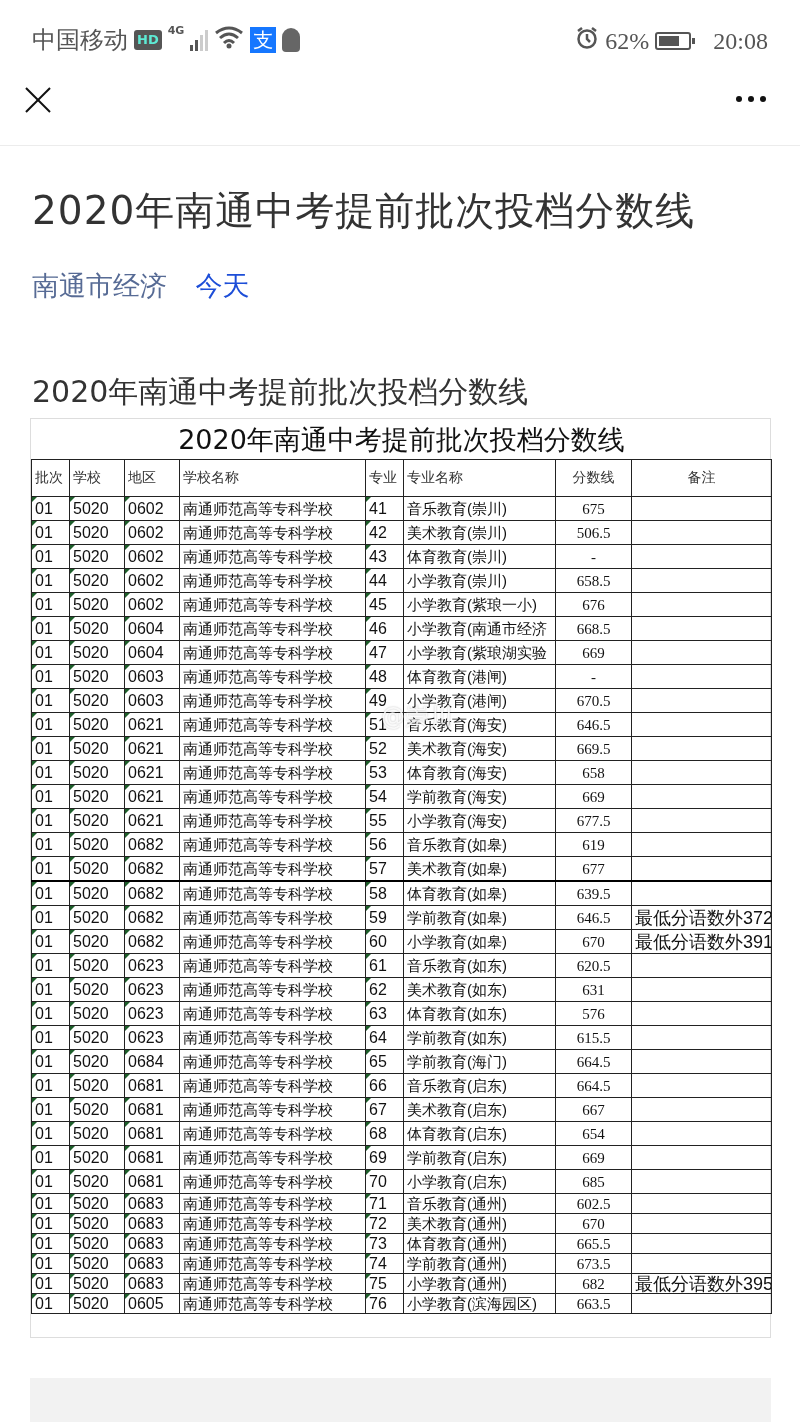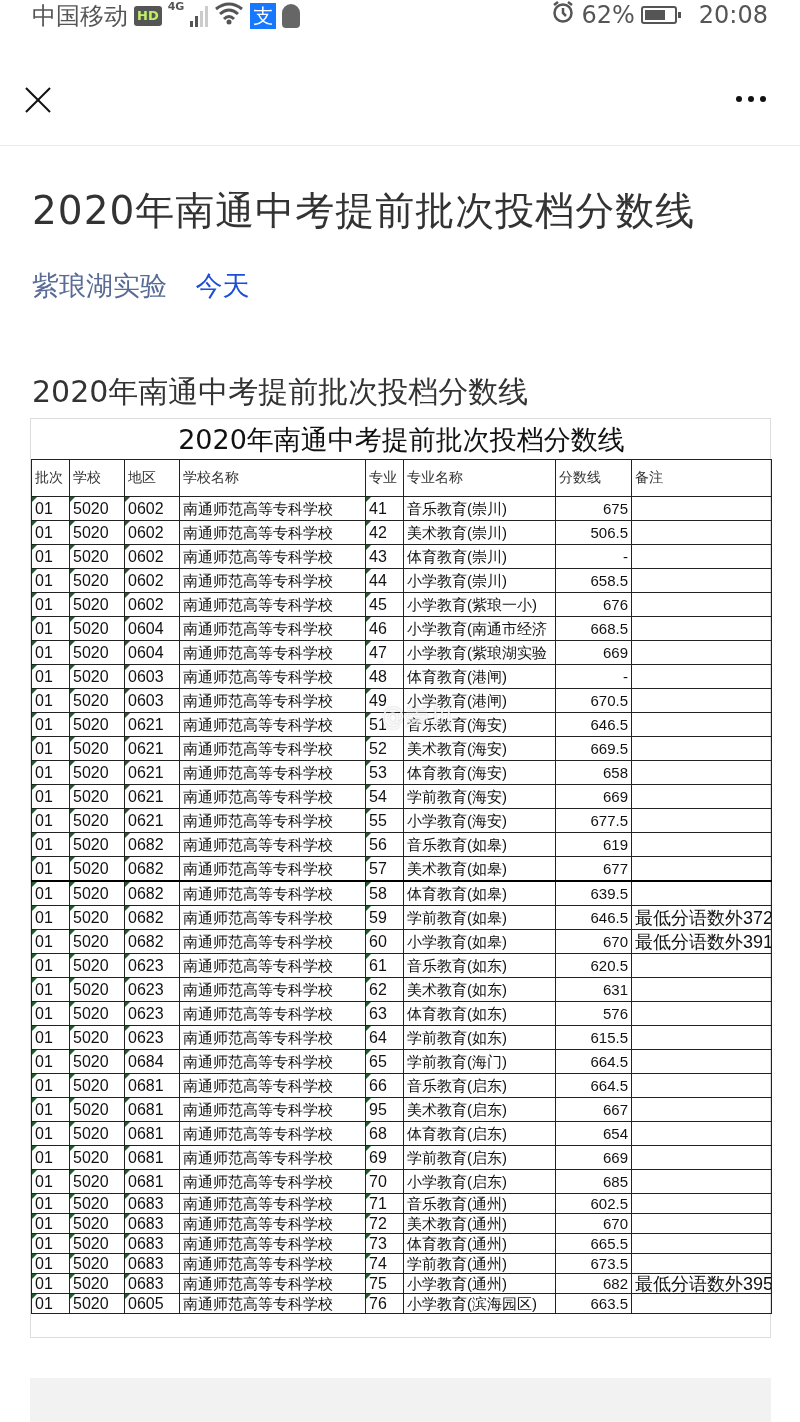--- a/index.html
+++ b/index.html
@@ -1,20 +1,20 @@
 <!DOCTYPE html>
 <html><head>
 <meta charset="utf-8">
 <style>
   html, body { margin:0; padding:0; }
   body { width:800px; height:1422px; background:#ffffff; position:relative; overflow:hidden; font-family:"DejaVu Sans","Liberation Sans",sans-serif; color:#333; }
-  .statusbar { position:absolute; left:0; top:0; width:800px; height:56px; display:flex; align-items:flex-start; justify-content:space-between; color:#555; font-size:24px; }
+  .statusbar { position:absolute; left:0; top:0; width:800px; height:56px; display:flex; align-items:flex-end; justify-content:space-between; color:#555; font-size:24px; }
   .sb-left { display:flex; align-items:center; padding-left:32px; gap:6px; }
-  .sb-right { display:flex; align-items:center; padding-right:32px; gap:6px; }
-  .hd { background:#555; color:#bef264; font-size:13px; font-weight:bold; border-radius:3px; padding:1px 3px; line-height:18px; }
+  .sb-right { display:flex; align-items:center; padding-right:32px; gap:6px;font-family:Liberation Serif, serif; }
+  .hd { background:#555; color:#5eead4; font-size:13px; font-weight:bold; border-radius:3px; padding:1px 3px; line-height:18px; }
   .net { font-size:11px; font-weight:bold; align-self:flex-start; }
   .bars { display:flex; align-items:flex-end; gap:2px; height:22px; }
   .bars span { width:3px; background:#555; display:block; }
   .bars span.dim { background:#ccc; }
   .alipay { width:26px; height:26px; background:#1677ff; color:#fff; font-size:20px; line-height:26px; text-align:center; }
   .qq { width:18px; height:24px; background:#666; border-radius:9px 9px 4px 4px; }
   .battery { width:36px; height:18px; border:2px solid #555; border-radius:3px; position:relative; box-sizing:border-box; }
   .battery::before { content:""; position:absolute; left:2px; top:2px; bottom:2px; width:62%; background:#555; }
   .battery::after { content:""; position:absolute; right:-6px; top:4px; width:3px; height:6px; background:#555; }
 
@@ -30,25 +30,25 @@
   .meta { position:absolute; left:32px; top:268px; font-size:27px; white-space:nowrap; }
   .meta .author { color:#576b95; }
   .meta .date { color:#1d4ed8; margin-left:20px; }
   .section-heading { position:absolute; left:32px; top:372px; font-size:30px; color:#333; white-space:nowrap; }
 
   .table-img { position:absolute; left:30px; top:418px; width:741px; height:920px; background:#fff; border:1px solid #ddd; box-sizing:border-box; }
   .tbl-title { position:absolute; left:0; top:0; width:741px; height:40px; text-align:center; font-size:27px; line-height:42px; color:#111; }
   table.scores { position:absolute; left:0; top:40px; border-collapse:collapse; table-layout:fixed; width:740px; font-family:"Liberation Sans","DejaVu Sans",sans-serif;padding-left:21px; }
   table.scores th, table.scores td { border:1.5px solid #222; padding:0 3px; font-size:15px; color:#111; white-space:nowrap; overflow:hidden; position:relative; }
   table.scores th { height:36px; font-weight:normal; font-size:14px; color:#333; text-align:left; }
-  table.scores th.c { text-align:left; }
+  table.scores th.c { text-align:center; }
   table.scores td { height:23px; line-height:22px; }
   table.scores tr.compact td { height:19px; line-height:18px; }
   table.scores td.num { font-size:16px; }
-  table.scores td.score { text-align:right; font-size:15px; }
+  table.scores td.score { text-align:center; font-size:15px;font-family:Liberation Serif, serif; }
   table.scores td.note { font-size:18px; text-align:left; }
   table.scores td.tri::before { content:""; position:absolute; left:0; top:0; border-top:5px solid #1d5e2a; border-right:5px solid transparent; }
   table.scores tr.thick td { border-bottom:2.5px solid #000; }
   .watermark { position:absolute; left:330px; top:282px; font-size:24px; color:rgba(255,255,255,0.85); text-shadow:0 0 2px rgba(0,0,0,0.25); pointer-events:none; white-space:nowrap;margin-left:20px; }
 
   .footer-box { position:absolute; left:30px; top:1378px; width:741px; height:44px; background:#f2f2f2; }
 </style>
 </head>
 <body>
 
@@ -92,21 +92,21 @@
   <div class="close-btn"></div>
   <div class="more-btn">
       <span></span>
       <span></span>
       <span></span>
     </div>
 </div>
 
 <div class="article-title">2020年南通中考提前批次投档分数线</div>
 <div class="meta">
-  <span class="author">紫琅湖实验</span>
+  <span class="author">南通市经济</span>
   <span class="date">今天</span>
 </div>
 <div class="section-heading">2020年南通中考提前批次投档分数线</div>
 
 <div class="table-img">
   <div class="tbl-title">2020年南通中考提前批次投档分数线</div>
   <table class="scores">
     <colgroup>
       <col style="width:38px">
         <col style="width:55px">
@@ -378,21 +378,21 @@
           <td class="num tri">66</td>
           <td>音乐教育(启东)</td>
           <td class="score">664.5</td>
           <td class="note"></td>
         </tr>
         <tr>
           <td class="num tri">01</td>
           <td class="num tri">5020</td>
           <td class="num tri">0681</td>
           <td>南通师范高等专科学校</td>
-          <td class="num tri">95</td>
+          <td class="num tri">67</td>
           <td>美术教育(启东)</td>
           <td class="score">667</td>
           <td class="note"></td>
         </tr>
         <tr>
           <td class="num tri">01</td>
           <td class="num tri">5020</td>
           <td class="num tri">0681</td>
           <td>南通师范高等专科学校</td>
           <td class="num tri">68</td>

